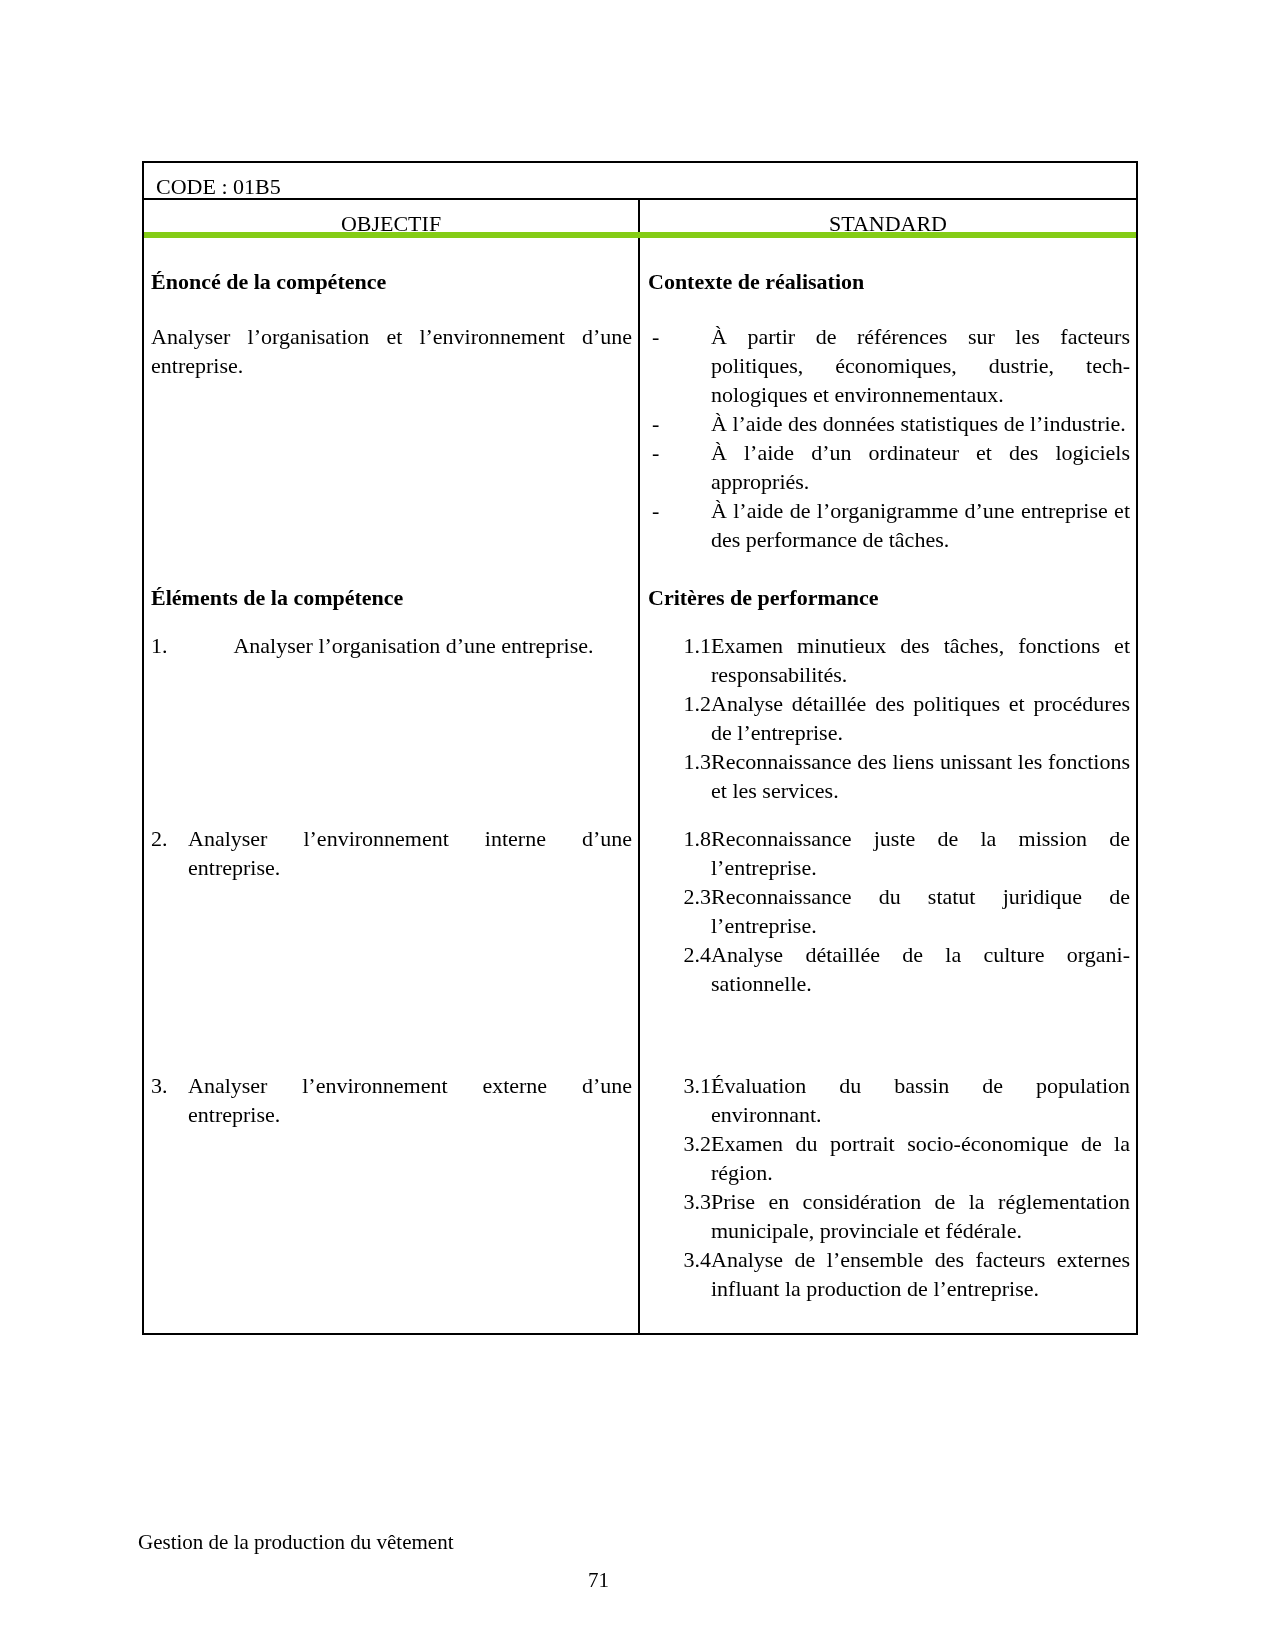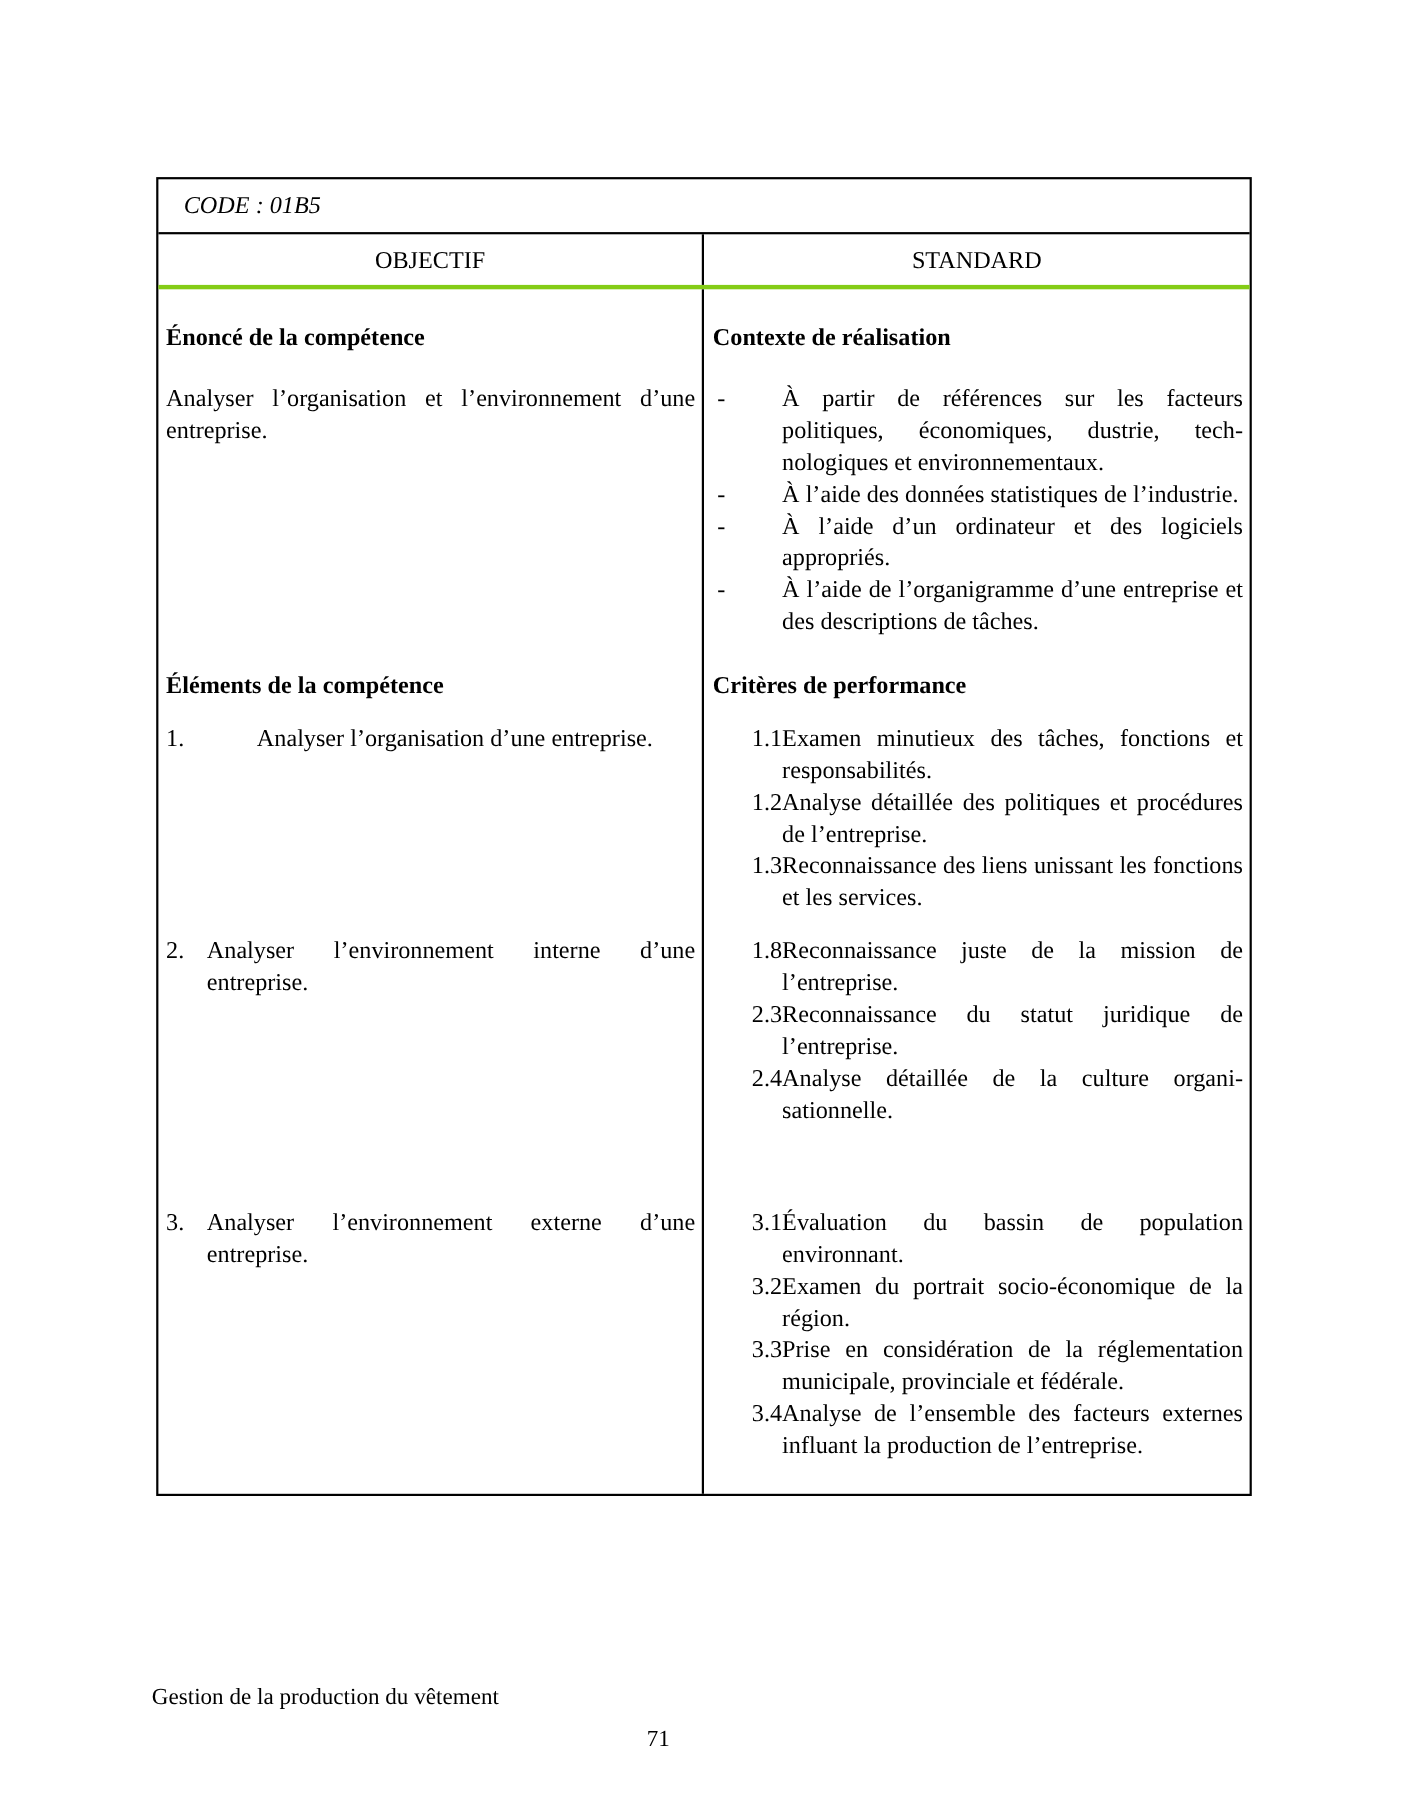--- a/index.html
+++ b/index.html
@@ -6,25 +6,25 @@
   body {
     width: 1275px; height: 1650px; position: relative; overflow: hidden;
     font-family: "Liberation Serif", "DejaVu Serif", serif;
     color: #000; font-size: 22px;
   }
   .tbl {
     position: absolute; left: 142px; top: 161px; width: 996px;
     border: 2px solid #000; box-sizing: border-box;
   }
   .code-row {
-    height: 50px; border-bottom: 2px solid #000; box-sizing: border-box;
-    padding-left: 23px; line-height: 48px; font-style: italic;
+    height: 37px; border-bottom: 2px solid #000; box-sizing: border-box;
+    padding-left: 12px; line-height: 48px;
   }
   .head-row {
-    display: flex; height: 50px; border-bottom: 4px solid #84cc16; box-sizing: border-box; font-family: Liberation Serif, serif;
+    display: flex; height: 38px; border-bottom: 6px solid #84cc16; box-sizing: border-box; font-family: Liberation Serif, serif;
   }
   .head-row > div { flex: 0 0 auto; text-align: center; line-height: 48px; }
   .col-left { width: 496px; border-right: 2px solid #000; box-sizing: border-box; }
   .col-right { width: 496px; }
   .body-row { display: flex; }
   .body-row .col-left { padding: 0 6px 0 7px; }
   .body-row .col-right { padding: 0 6px 0 8px; box-sizing: border-box; }
   .cell-inner { box-sizing: border-box; }
   .h { font-weight: bold; line-height: 29px; }
   .p { line-height: 29px; text-align: justify; }
@@ -89,21 +89,21 @@
       <div class="li">
         <span class="mk dash-mk">-</span>
         <span class="tx">À l’aide des données statistiques de l’in­dustrie.</span>
       </div>
       <div class="li">
         <span class="mk dash-mk">-</span>
         <span class="tx">À l’aide d’un ordinateur et des logiciels appropriés.</span>
       </div>
       <div class="li">
         <span class="mk dash-mk">-</span>
-        <span class="tx">À l’aide de l’organigramme d’une entre­prise et des descriptions de tâches.</span>
+        <span class="tx">À l’aide de l’organigramme d’une entre­prise et des performance de tâches.</span>
       </div>
 
       <div style="height:29px"></div>
       <div class="h">Critères de performance</div>
       <div style="height:19px"></div>
 
       <div style="height:193px">
         <div class="li">
           <span class="mk r-mk">1.1</span>
           <span class="tx">Examen minutieux des tâches, fonctions et responsabilités.</span>

